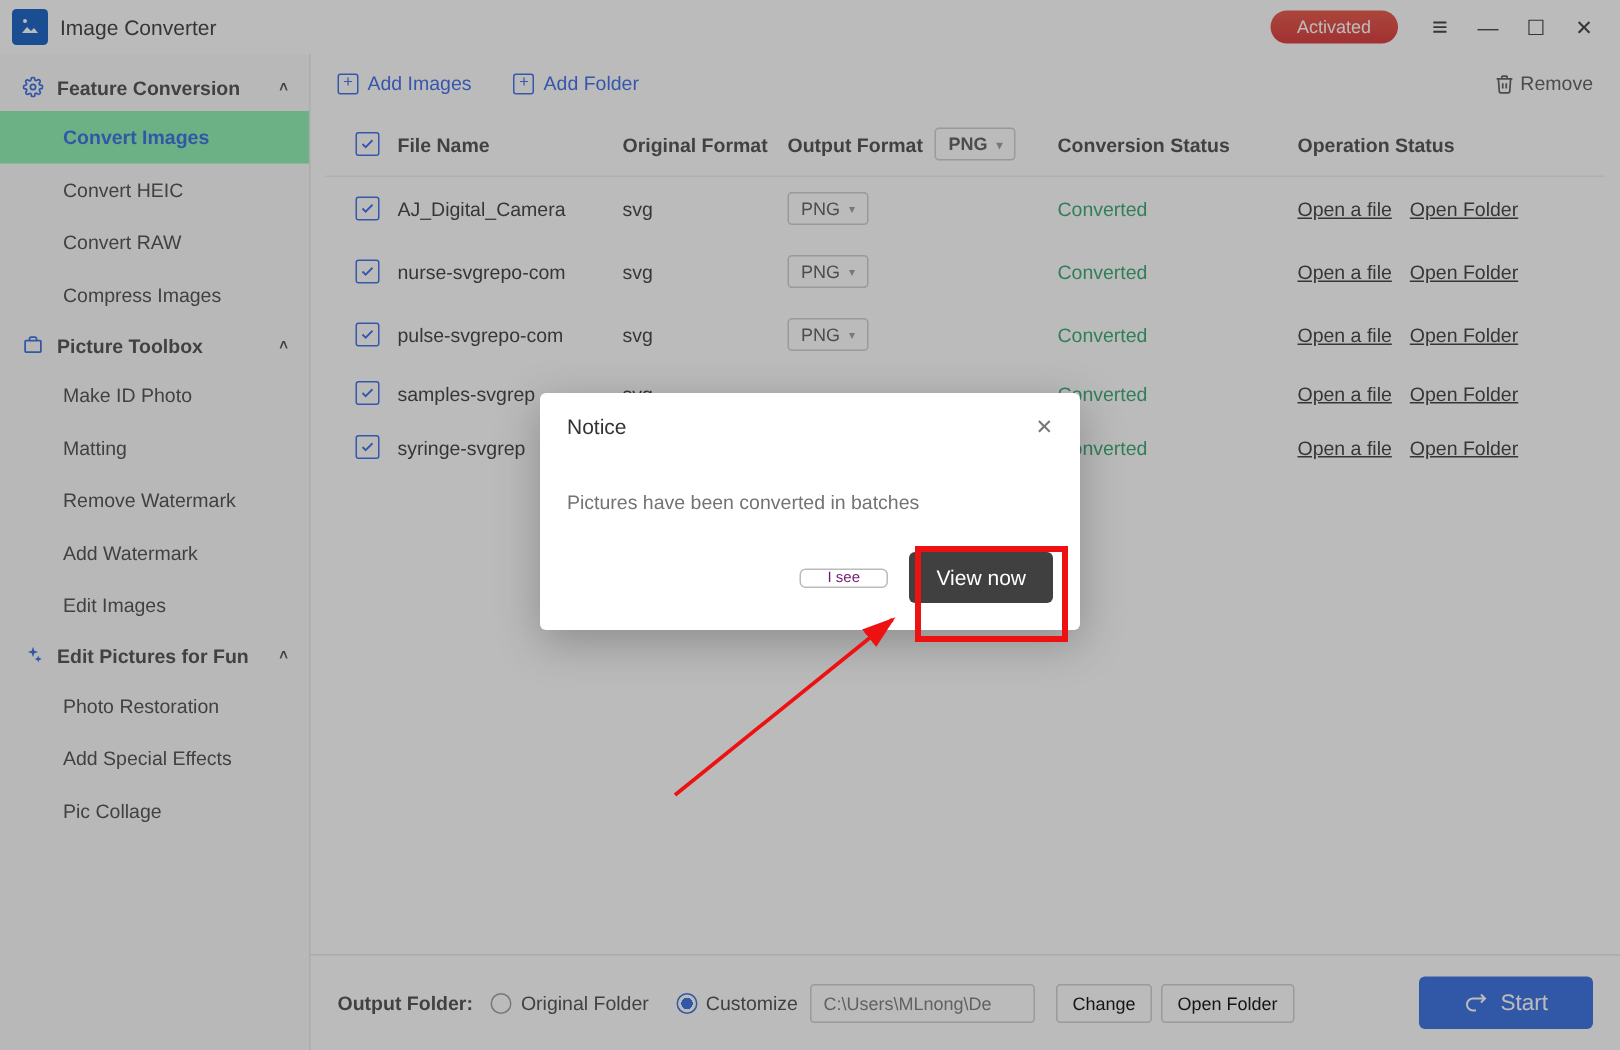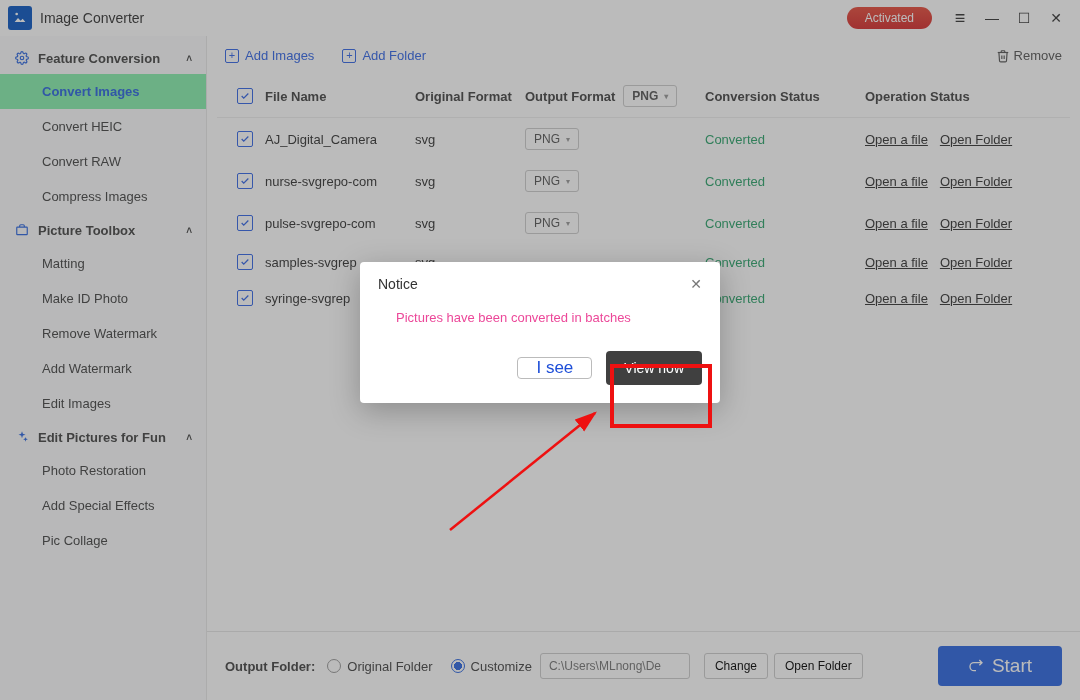--- a/index.html
+++ b/index.html
@@ -46,30 +46,30 @@
   .chkbox{ width:16px; height:16px; border:1.5px solid #3366e6; border-radius:2px; display:flex; align-items:center; justify-content:center;}
   .chkbox svg{ stroke:#3366e6; }
   .selbox{ border:1px solid #ccc; border-radius:3px; padding:3px 8px; font-size:12px; color:#555; display:inline-flex; align-items:center; gap:6px; background:#fff;}
   .selbox .tri{ font-size:8px; color:#999;}
   
   .footer { border-top:1px solid #e5e5e5; padding:14px 18px; display:flex; align-items:center; font-size:13px; color:#444;}
   .radio{ width:14px; height:14px; border:1.5px solid #999; border-radius:50%; display:inline-block; margin-right:6px; vertical-align:-2px;}
   .radio.checked{ border-color:#2c66e0; background: radial-gradient(circle,#2c66e0 0 45%, #fff 46% 100%);}
   .folder-input{ border:1px solid #ccc; border-radius:3px; padding:5px 8px; font-size:12px; color:#bbb; width:150px; margin:0 8px;}
   .small-btn{ border:1px solid #ccc; border-radius:3px; padding:5px 10px; font-size:12px; background:#fff; cursor:pointer; margin-left:6px;}
-  .start-btn{ margin-left:auto; background:#2c66e0; color:#fff; border:none; border-radius:4px; padding:9px 30px; font-size:19px; display:flex; align-items:center; gap:8px; cursor:pointer;}
+  .start-btn{ margin-left:auto; background:#2c66e0; color:#fff; border:none; border-radius:4px; padding:9px 30px; font-size:15px; display:flex; align-items:center; gap:8px; cursor:pointer;}
   
   .dim { position:absolute; inset:0; background:rgba(60,60,60,0.35); }
   
   .modal{ position:absolute; left:360px; top:262px; width:360px; background:#fff; border-radius:4px; box-shadow:0 8px 30px rgba(0,0,0,.25); z-index:50; }
   .modal-head{ padding:14px 18px 10px 18px; display:flex; align-items:center; font-size:14px; color:#333;text-align:center;}
   .modal-head .x{ margin-left:auto; cursor:pointer; color:#777; font-size:14px;}
-  .modal-body{ padding:8px 18px 26px 36px; font-size:13px; color:#ec4899;}
+  .modal-body{ padding:8px 18px 26px 18px; font-size:13px; color:#737373;margin-top:17px;}
   .modal-actions{ display:flex; justify-content:flex-end; gap:14px; padding:0 18px 18px 18px; align-items:center;}
-  .btn-outline{ border:1px solid #bbb; background:#fff; color:#1d4ed8; padding:0 18px; border-radius:4px; cursor:pointer; font-size:17px;}
+  .btn-outline{ border:1px solid #bbb; background:#fff; color:#701a75; padding:0 18px; border-radius:4px; cursor:pointer; font-size:10px;}
   .btn-primary{ border:none; background:#404040; color:#fff; padding:9px 18px; border-radius:4px; cursor:pointer; font-size:14px;}
   .highlight-box{ position:absolute; border:4px solid #e11; pointer-events:none; }
   .hl-viewnow{ left:610px; top:364px; width:102px; height:64px; z-index:60;}
   
   .arrow-svg{ position:absolute; left:430px; top:395px; width:190px; height:145px; z-index:55; pointer-events:none;}
 </style>
 </head>
 <body>
 <div class="app">
 
@@ -109,22 +109,22 @@
       <div class="side-header">
         <span class="side-icon">
           <svg width="14" height="14" viewBox="0 0 24 24" fill="none" stroke="currentColor" stroke-width="2">
               <rect x="3" y="7" width="18" height="13" rx="1"></rect>
               <path d="M8 7V5a2 2 0 012-2h4a2 2 0 012 2v2"></path>
             </svg>
         </span>
         <span>Picture Toolbox</span>
         <span class="chev">˄</span>
       </div>
+      <div class="side-item">Make ID Photo</div>
       <div class="side-item">Matting</div>
-      <div class="side-item">Make ID Photo</div>
       <div class="side-item">Remove Watermark</div>
       <div class="side-item">Add Watermark</div>
       <div class="side-item">Edit Images</div>
 
       <div class="side-header">
         <span class="side-icon">
           <svg width="14" height="14" viewBox="0 0 24 24" fill="currentColor">
               <path d="M12 2l1.5 4.5L18 8l-4.5 1.5L12 14l-1.5-4.5L6 8l4.5-1.5L12 2zm6 10l.9 2.7L22 16l-3.1 1.3L18 20l-.9-2.7L14 16l3.1-1.3L18 12z"></path>
             </svg>
         </span>

